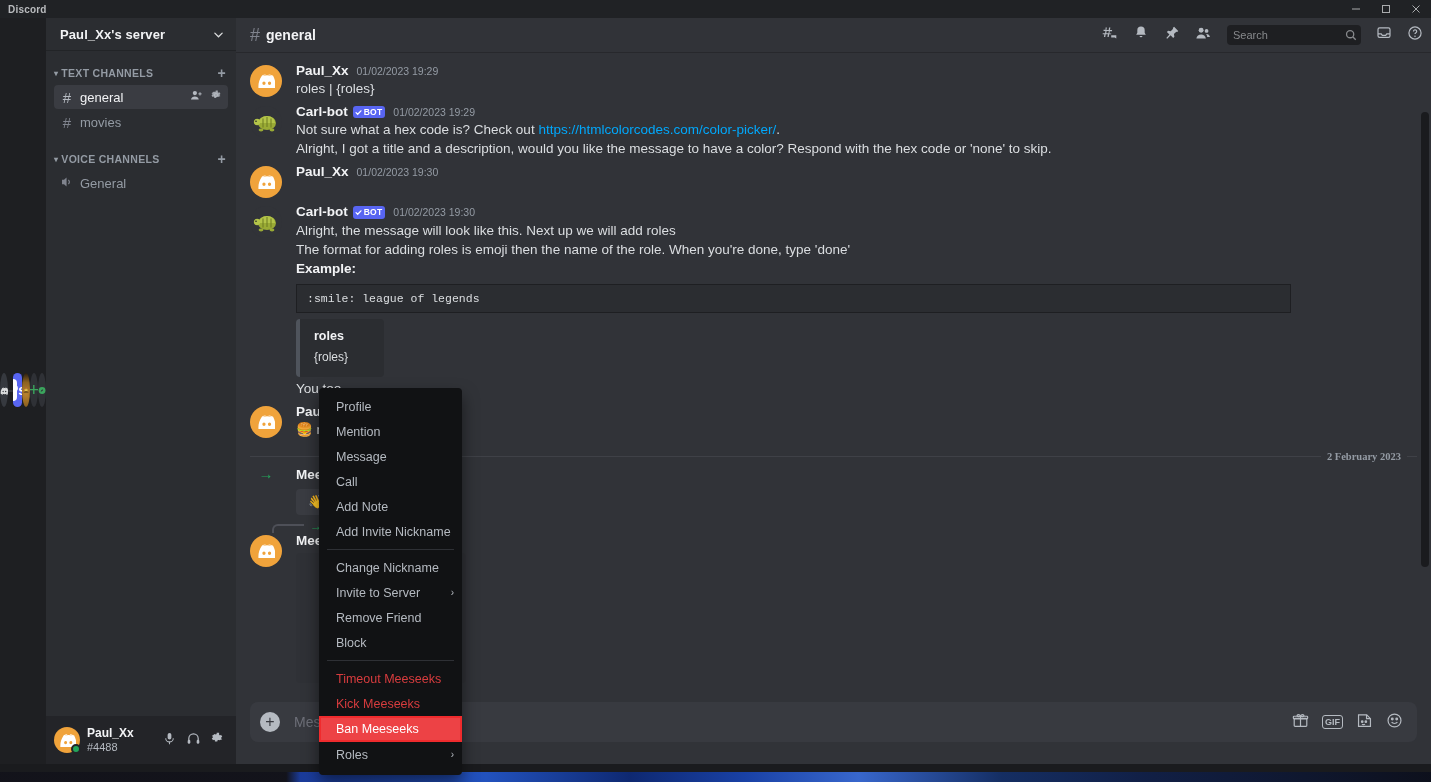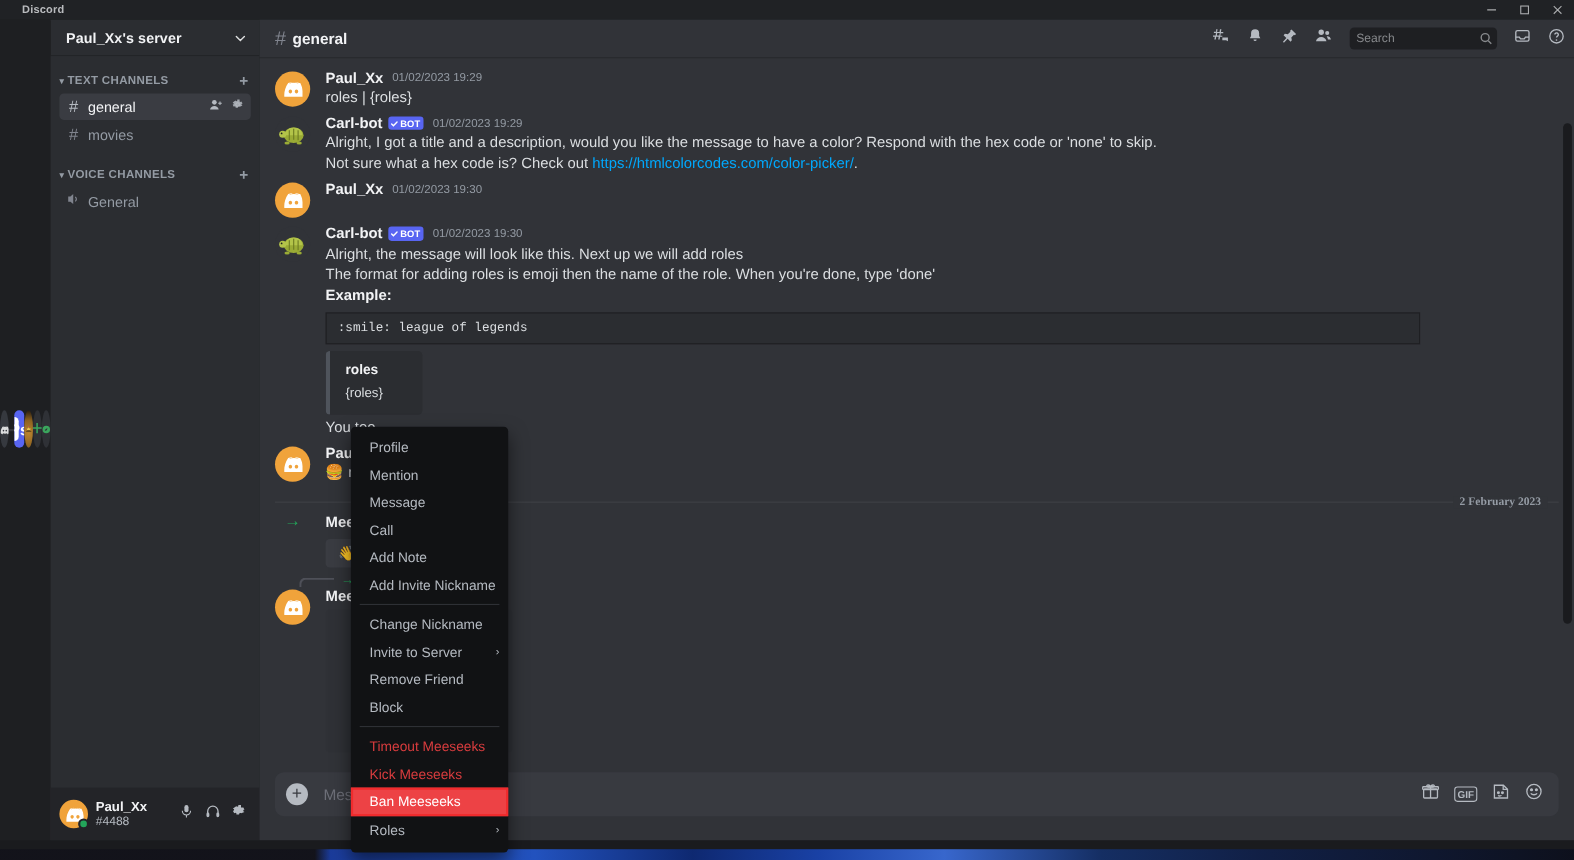--- a/index.html
+++ b/index.html
@@ -14,21 +14,21 @@
     width: 1431px; height: 782px;
     background: #202225;
   }
 
   
   .titlebar {
     position: absolute; top: 0; left: 0; width: 1431px; height: 18px;
     background: #202225; display: flex; align-items: center;
   }
   .titlebar .tb-title {
-    font-size: 10px; color: #b9bbbe; padding-left: 20px; letter-spacing: .2px;
+    font-size: 10px; color: #b9bbbe; padding-left: 8px; letter-spacing: .2px;
     font-weight: bold;
   }
   .tb-controls { margin-left: auto; display: flex; height: 18px; }
   .tb-btn {
     width: 30px; height: 18px; display: flex; align-items: center; justify-content: center;
     color: #a9abad;
   }
   .tb-btn svg { display:block; }
 
   
@@ -483,22 +483,22 @@
           <div class="msg-head">
             <span class="msg-author">Carl-bot</span>
             <span class="bot-badge">
               <svg width="7" height="7" viewBox="0 0 10 10">
                   <path d="M1.5 5.2l2.3 2.3L8.5 2.6" stroke="#fff" stroke-width="1.8" fill="none" stroke-linecap="round"></path>
                 </svg>
               <span>BOT</span>
             </span>
             <span class="msg-ts">01/02/2023 19:29</span>
           </div>
+          <div class="msg-text"><span>Not sure what a hex code is? Check out </span><a href="#">https://htmlcolorcodes.com/color-picker/</a><span>.</span></div>
           <div class="msg-text">Alright, I got a title and a description, would you like the message to have a color? Respond with the hex code or 'none' to skip.</div>
-          <div class="msg-text"><span>Not sure what a hex code is? Check out </span><a href="#">https://htmlcolorcodes.com/color-picker/</a><span>.</span></div>
         </div>
       </div>
 
       <div class="msg">
         <div class="msg-avatar av-discord">
           <svg width="18" height="14" viewBox="0 0 24 18" fill="#fff">
               <path d="M20.3 1.6A19 19 0 0015.5.3l-.25.45c1.6.4 2.9 1 4.1 1.8a15.8 15.8 0 00-11.7 0c1.2-.8 2.6-1.4 4.1-1.8L11.5.3A19 19 0 006.7 1.6C2.6 7.5 1.5 13.2 2 18.8a19 19 0 005.8 2.9l1.2-1.9c-.7-.25-1.35-.55-1.95-.95l.45-.35a13.6 13.6 0 0011.9 0l.45.35c-.6.4-1.25.7-1.95.95l1.2 1.9a19 19 0 005.8-2.9c.6-6.5-1.1-12.1-3.6-17.2zM9.3 14.3c-1.15 0-2.1-1.05-2.1-2.35S8.15 9.6 9.3 9.6c1.2 0 2.15 1.05 2.1 2.35 0 1.3-.95 2.35-2.1 2.35zm7.4 0c-1.15 0-2.1-1.05-2.1-2.35s.95-2.35 2.1-2.35c1.2 0 2.15 1.05 2.1 2.35 0 1.3-.9 2.35-2.1 2.35z"></path>
             </svg>
         </div>
         <div class="msg-body">

